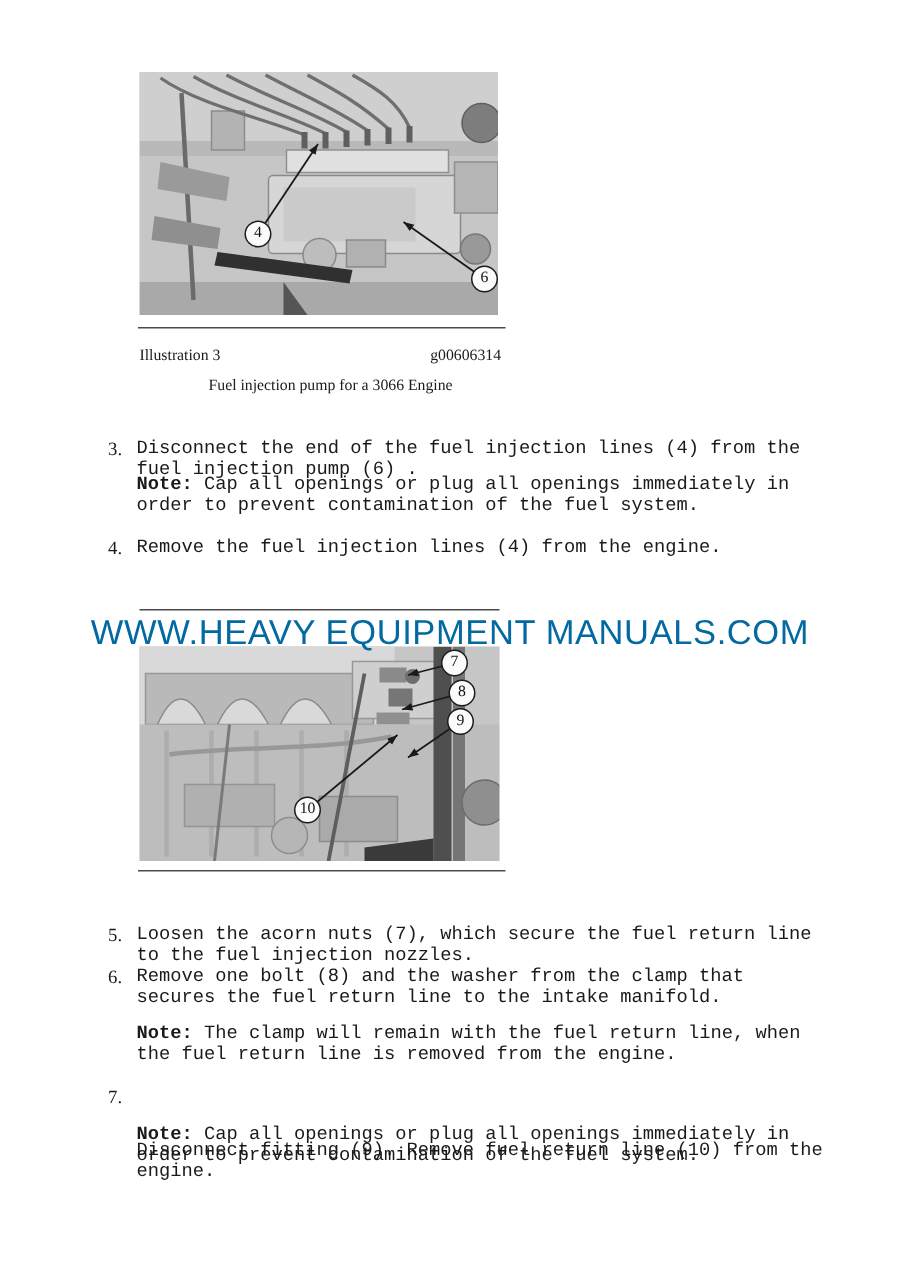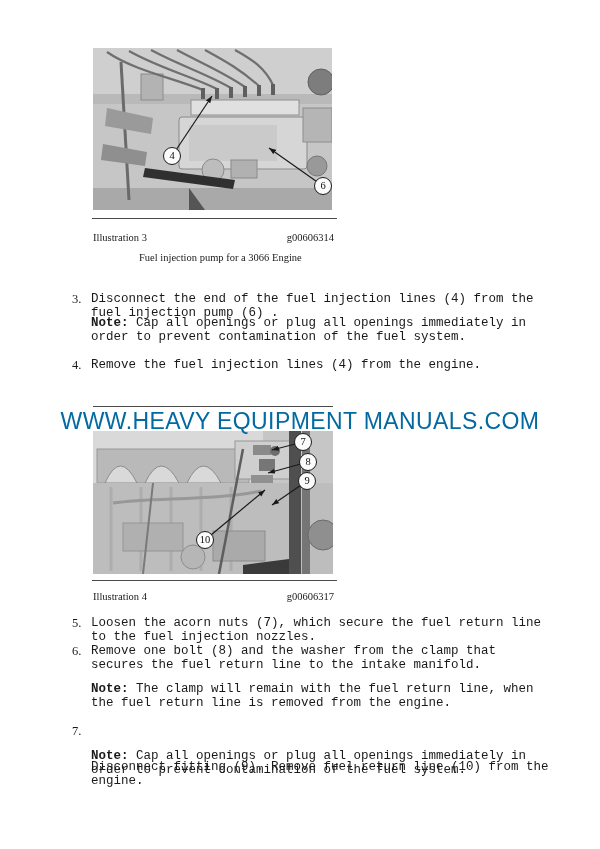--- a/index.html
+++ b/index.html
@@ -172,24 +172,20 @@
     </div>
     <div class="callout" style="left:205px;top:41px;">
       <span>9</span>
     </div>
     <div class="callout" style="left:103px;top:100px;align-items:center;">
       <span>10</span>
     </div>
   </div>
 
   <div class="rule" style="left:92px;top:580px;width:245px;"></div>
-  <div class="cap-row" style="top:591px;">
-    <span>Illustration 4</span>
-    <span>g00606317</span>
-  </div>
 
   <div class="stepnum" style="top:616px;">5.</div>
   <div class="para" style="top:616px;">Loosen the acorn nuts (7), which secure the fuel return line to the fuel injection nozzles.</div>
 
   <div class="stepnum" style="top:644px;">6.</div>
   <div class="para" style="top:644px;">Remove one bolt (8) and the washer from the clamp that secures the fuel return line to the intake manifold.</div>
 
   <div class="para note" style="top:682px;">
     <b>Note:</b>
     <span>The clamp will remain with the fuel return line, when the fuel return line is removed from the engine.</span>

